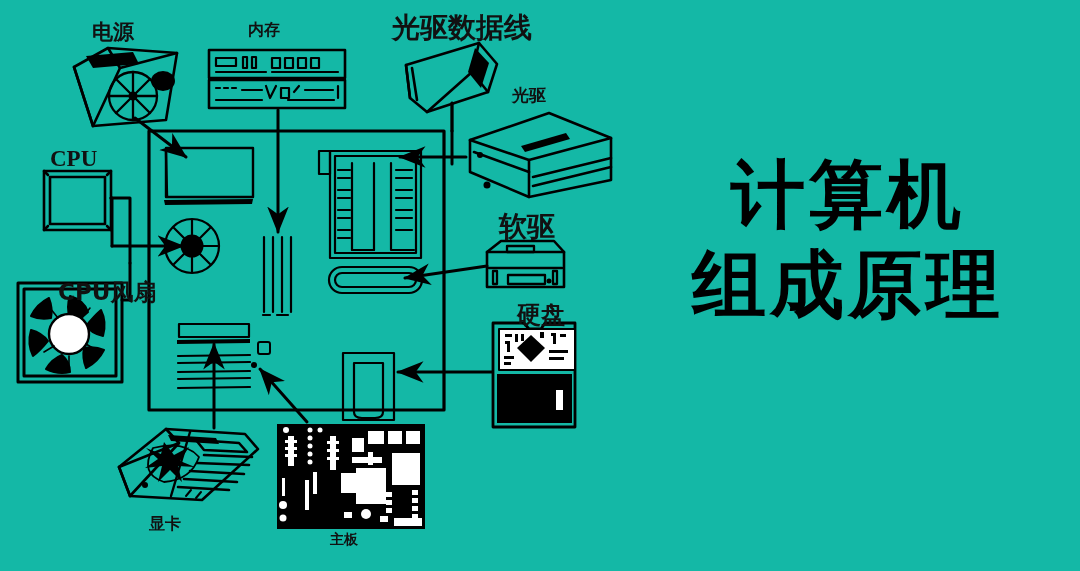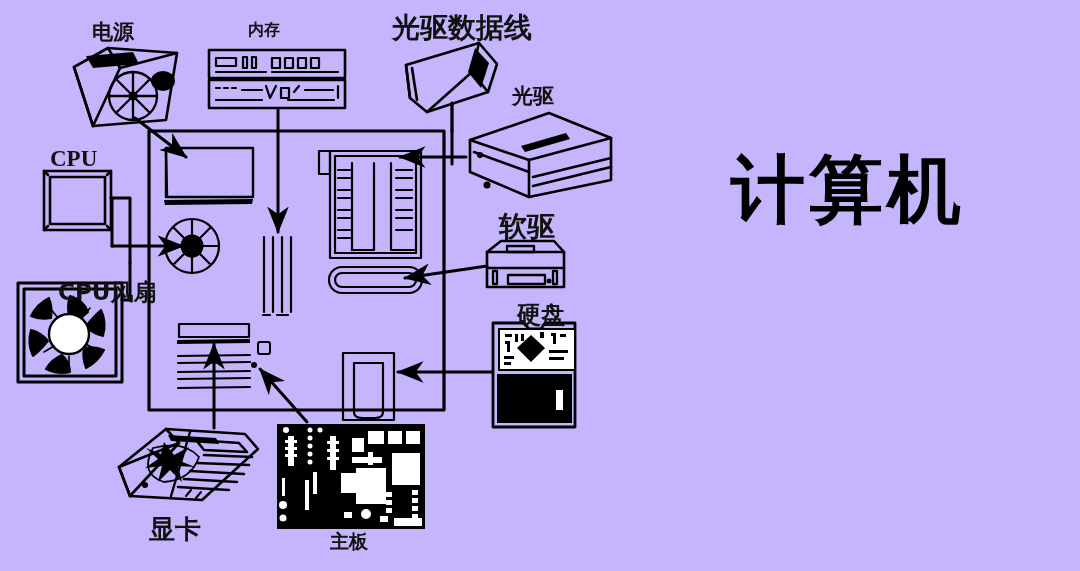--- a/index.html
+++ b/index.html
@@ -1,23 +1,23 @@
 <!DOCTYPE html>
 <html><head>
 <meta charset="utf-8">
 <style>
   html,body{margin:0;padding:0;background:#ffffff;}
   body{width:1080px;height:571px;overflow:hidden;
        font-family:"Liberation Sans","DejaVu Sans",sans-serif;color:#000;}
-  #stage{position:relative;width:1080px;height:571px;background:#c4b5fd;}
+  #stage{position:relative;width:1080px;height:571px;background:#14b8a6;}
   #art{position:absolute;left:0;top:0;width:1080px;height:571px;}
   .lbl{position:absolute;font-weight:bold;color:#111;line-height:1;white-space:nowrap;font-family:Liberation Serif, serif;}
   .cn{font-family:"DejaVu Sans","Liberation Sans",sans-serif;font-weight:bold;}
   .title-block{position:absolute;left:648px;top:150px;width:400px;text-align:center;}
-  .title-line{font-family:Liberation Mono, monospace;
+  .title-line{font-family:Liberation Sans, sans-serif;
        font-weight:bold;font-size:74px;line-height:1.22;letter-spacing:4px;color:#000;}
 </style>
 </head>
 <body>
 
 <div id="stage">
 
   <svg id="art" viewBox="0 0 1080 571">
     <defs>
       <marker id="ah" markerWidth="10" markerHeight="10" refX="8.5" refY="3.6" orient="auto" markerUnits="strokeWidth">
@@ -319,25 +319,26 @@
         <path d="M452,103 L452,131"></path>
         <path d="M171,496 L190,432" stroke-width="2.4"></path>
       </g>
 
     </g>
   </svg>
 
   <div class="lbl cn" style="left:92px;top:22px;font-size:21px;">电源</div>
   <div class="lbl cn" style="left:248px;top:22px;font-size:16px;">内存</div>
   <div class="lbl cn" style="left:392px;top:14px;font-size:28px;">光驱数据线</div>
-  <div class="lbl cn" style="left:512px;top:87px;font-size:21px;font-family:Liberation Mono, monospace;">光驱</div>
+  <div class="lbl cn" style="left:512px;top:87px;font-size:17px;">光驱</div>
   <div class="lbl" style="left:50px;top:147px;font-size:23px;">CPU</div>
   <div class="lbl cn" style="left:499px;top:213px;font-size:28px;">软驱</div>
   <div class="lbl cn" style="left:18px;top:281px;font-size:23px;margin-left:40px;">CPU风扇</div>
   <div class="lbl cn" style="left:517px;top:303px;font-size:24px;">硬盘</div>
-  <div class="lbl cn" style="left:149px;top:516px;font-size:26px;">显卡</div>
-  <div class="lbl cn" style="left:330px;top:532px;font-size:19px;">主板</div>
+  <div class="lbl cn" style="left:149px;top:516px;font-size:16px;">显卡</div>
+  <div class="lbl cn" style="left:330px;top:532px;font-size:14px;">主板</div>
 
   <div class="title-block">
     <div class="title-line">计算机</div>
+    <div class="title-line">组成原理</div>
   </div>
 
 </div>
 
 </body></html>

